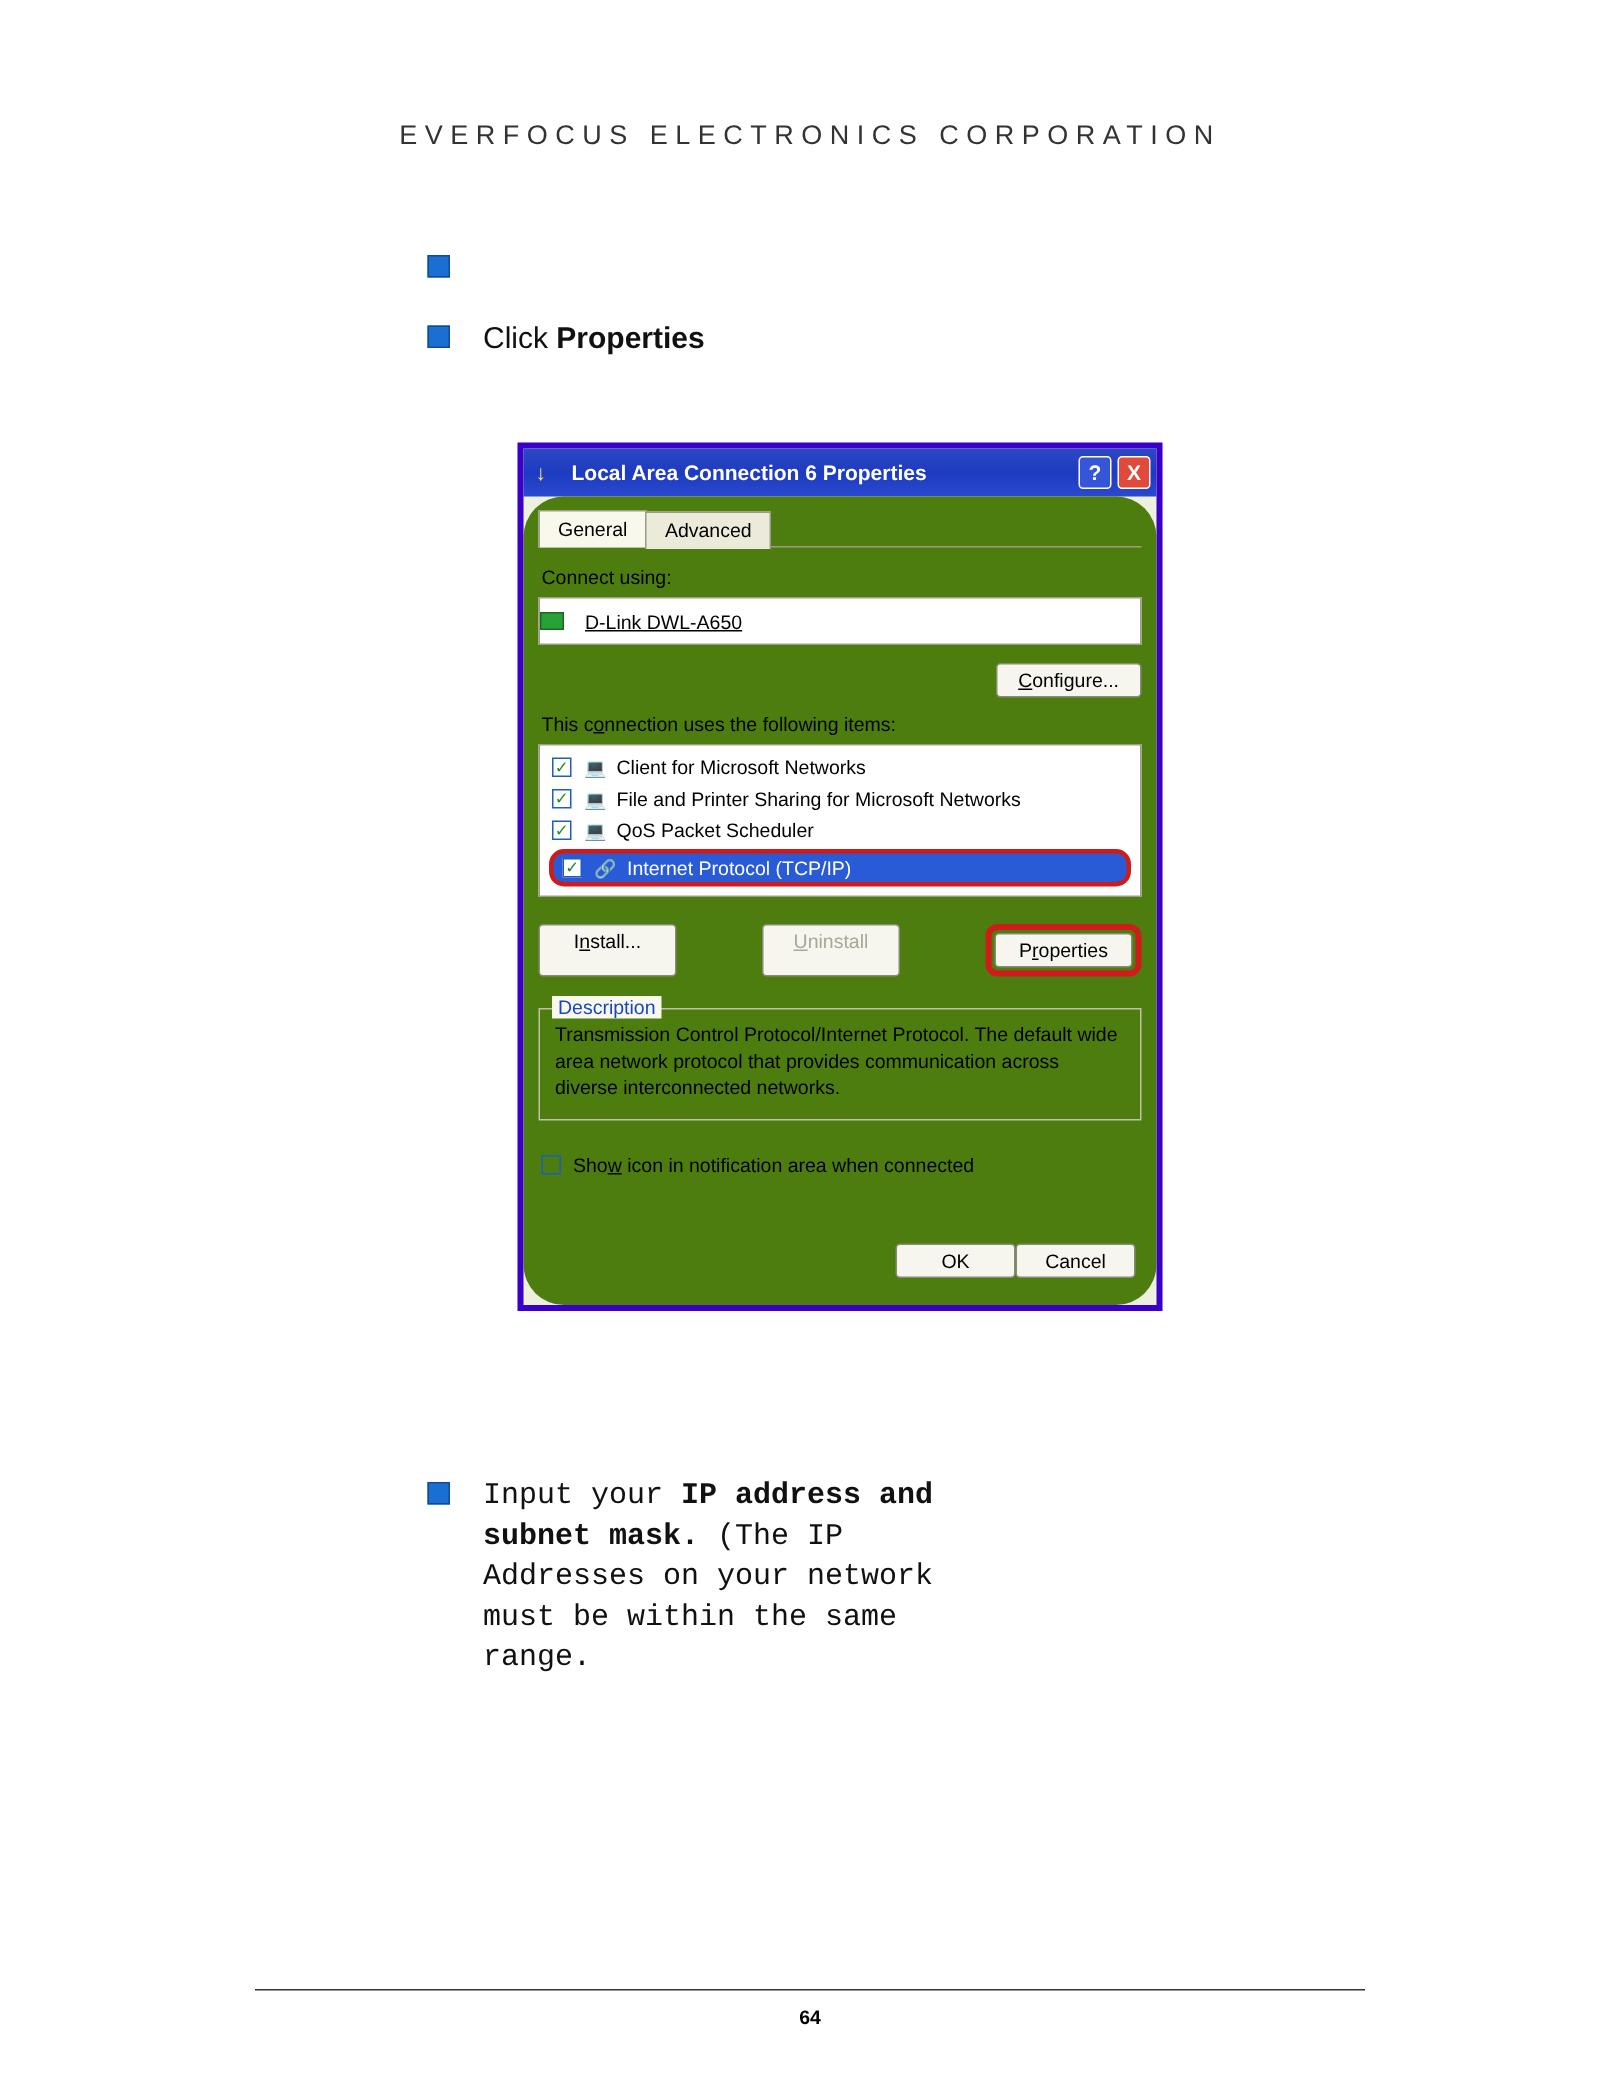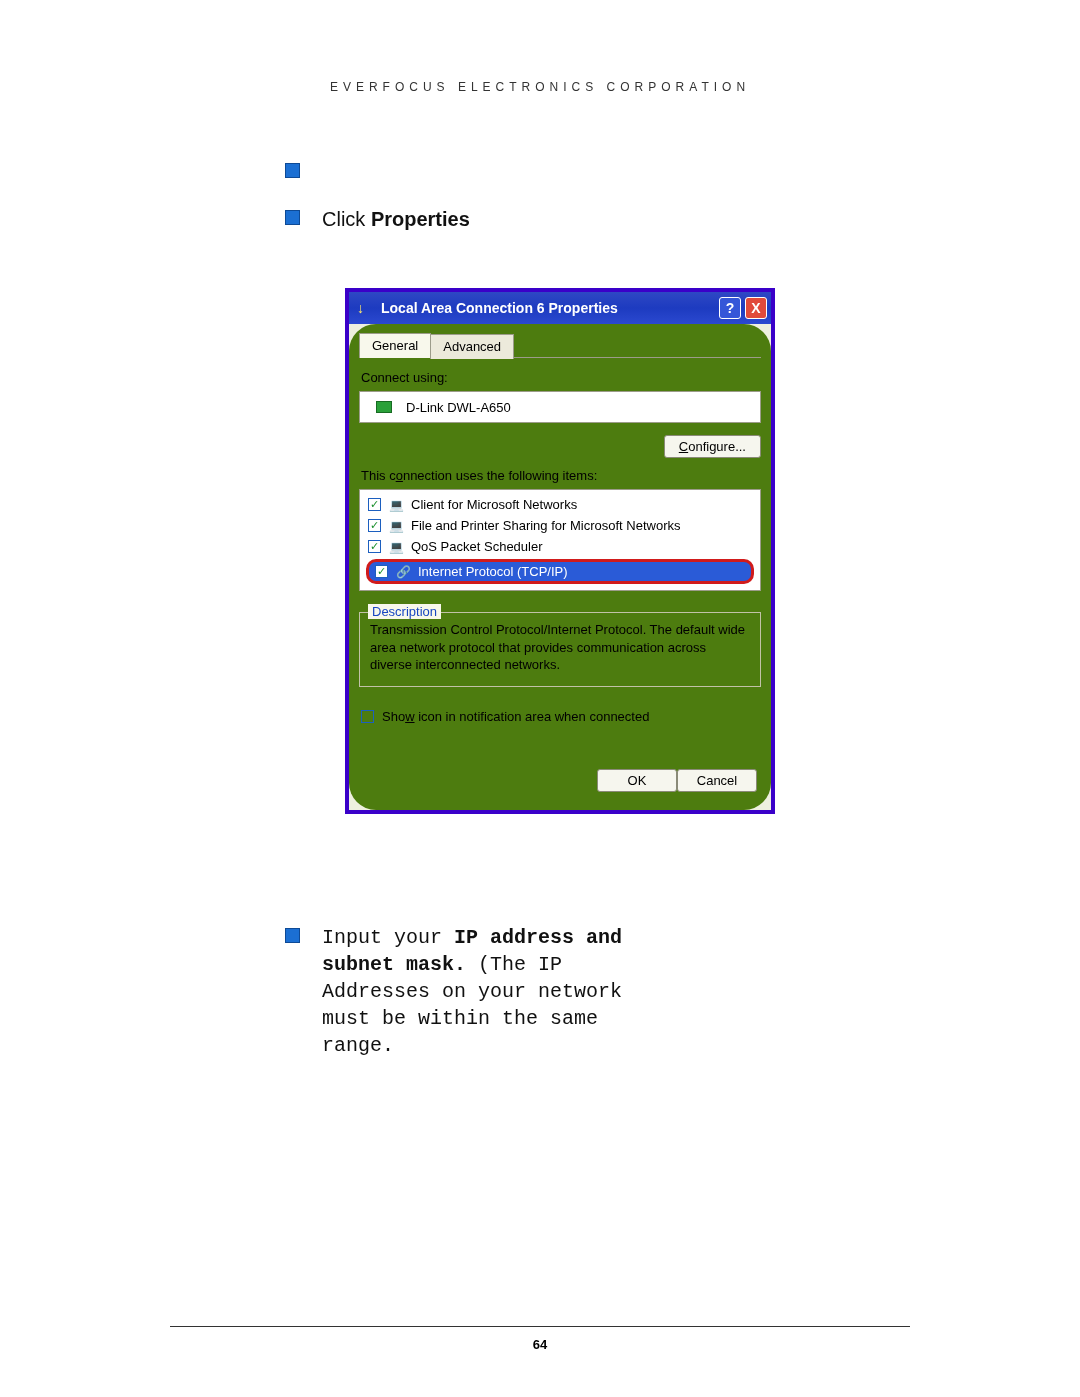--- a/index.html
+++ b/index.html
@@ -8,21 +8,21 @@
     width:1080px;
     height:1397px;
     font-family:Arial, Helvetica, sans-serif;
     color:#000;
     position:relative;
   }
   .page {
     padding:80px 170px 60px 170px;
   }
   .header-text {
-    font-size:12px;
+    font-size:18px;
     letter-spacing:5px;
     color:#333;
     text-align:center;
     margin-bottom:65px;
   }
   .bullet-block {
     margin-left:115px;
     max-width:340px;
     margin-bottom:28px;
     display:flex;
@@ -92,22 +92,23 @@
     margin-right:-1px;
   }
   .tab.inactive { background:#eceadb; top:2px; }
   .label { font-size:13px; margin:10px 0 6px 2px; }
   .adapter-box {
     border:1px solid #9c9c8a;
     background:#fff;
     height:32px;
     display:flex;
     align-items:center;
-    padding:0 16px;
-    font-size:13px;
+    padding:0 0;
+    font-size:13px;
+    text-decoration:underline;
   }
   .nic-icon {
     width:16px; height:12px; background:#2aa039;
     border:1px solid #176b22; margin-right:14px;
   }
   .row-right { display:flex; justify-content:flex-end; margin:12px 0 8px 0; }
   .xp-btn {
     min-width:92px;
     font-size:13px;
     padding:3px 14px;
@@ -240,20 +241,27 @@
             <span class="svc-icon svc-monitor">💻</span>
             <span>QoS Packet Scheduler</span>
           </div>
           <div class="item-row sel-row">
             <div class="chk">✓</div>
             <span class="svc-icon svc-net">🔗</span>
             <span>Internet Protocol (TCP/IP)</span>
           </div>
         </div>
 
+        <div class="btn-row">
+          <div class="xp-btn">I<span class="u">n</span>stall...</div>
+          <div class="xp-btn disabled"><span class="u">U</span>ninstall</div>
+          <div class="btn-highlight">
+            <div class="xp-btn">P<span class="u">r</span>operties</div>
+          </div>
+        </div>
 
         <div class="group">
           <div class="group-title">Description</div>
           <div class="desc-text">Transmission Control Protocol/Internet Protocol. The default wide area network protocol that provides communication across diverse interconnected networks.</div>
         </div>
 
         <div class="show-row">
           <div class="chk"></div>
           <span>Sho<span class="u">w</span> icon in notification area when connected</span>
         </div>

